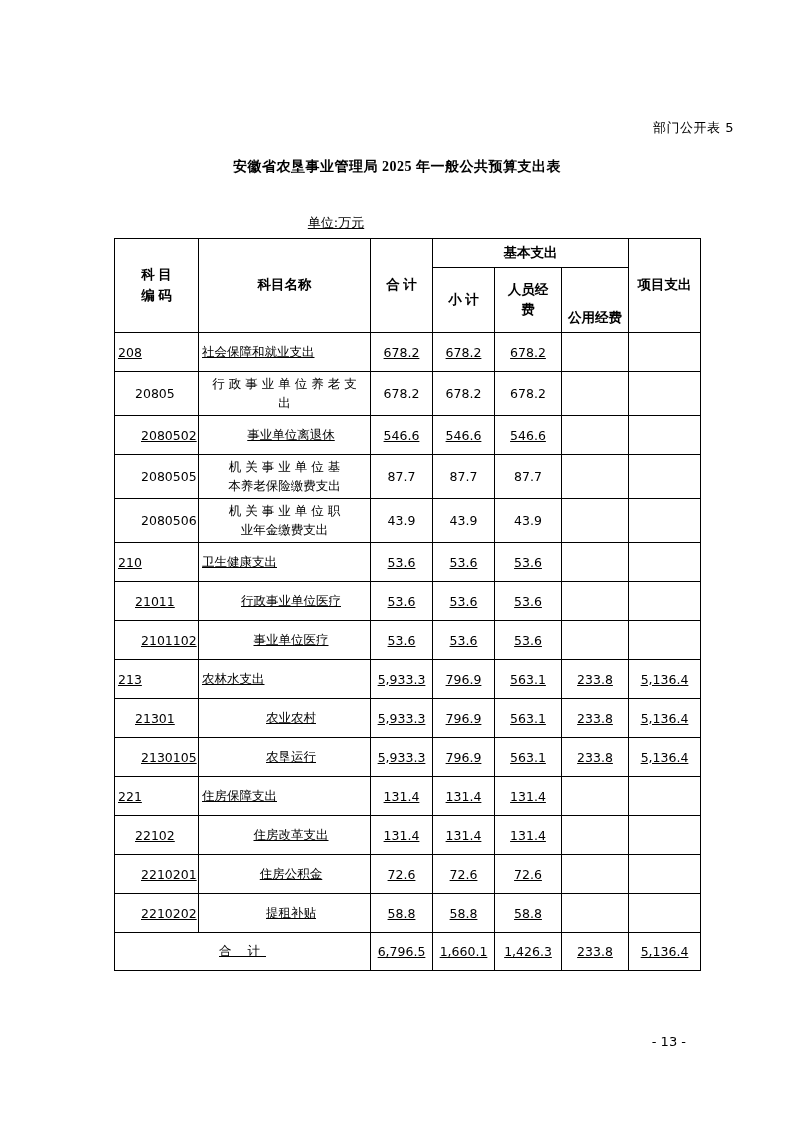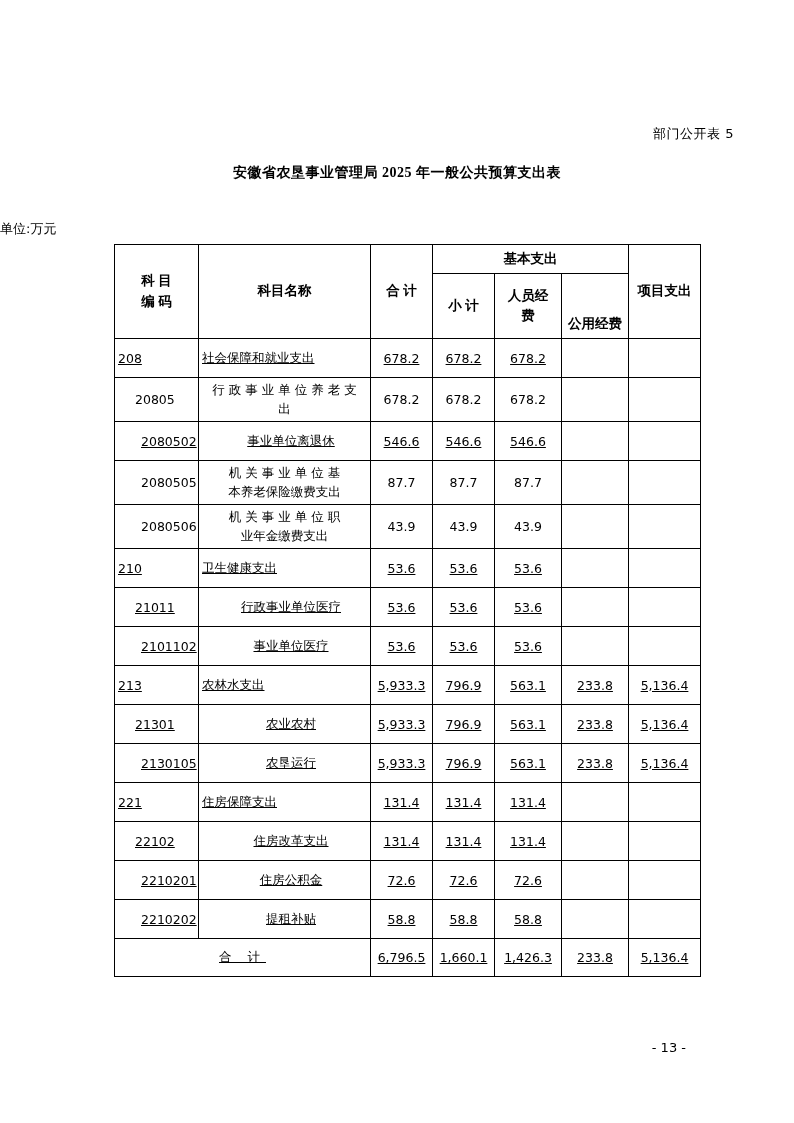--- a/index.html
+++ b/index.html
@@ -9,21 +9,21 @@
   }
   body {
     width: 794px;
     height: 1123px;
     position: relative;
     font-family: "Liberation Serif", "DejaVu Serif", serif;
     color: #000000;
   }
   .page {
     position: absolute;
-    top: 12px; left: 0;
+    top: 6px; left: 0;
     width: 794px;
     height: 804px;
     box-sizing: border-box;
   }
   .header-note {
     position: absolute;
     top: 113px;
     left: 0;
     width: 734px;
     text-align: right;
@@ -39,23 +39,24 @@
     text-align: center;
     font-size: 14px;
     font-weight: bold;
     letter-spacing: 0.5px;
   }
   .unit-note {
     position: absolute;
     top: 208px;
     left: 0;
     width: 672px;
-    text-align: left;
+    text-align: center;
     font-size: 13px;
     font-family: "DejaVu Sans", "Liberation Sans", sans-serif;
+    text-decoration: underline;
   }
   table.budget {
     position: absolute;
     top: 232px;
     left: 114px;
     width: 566px;
     border-collapse: collapse;
     table-layout: fixed;
   }
   table.budget td, table.budget th {

